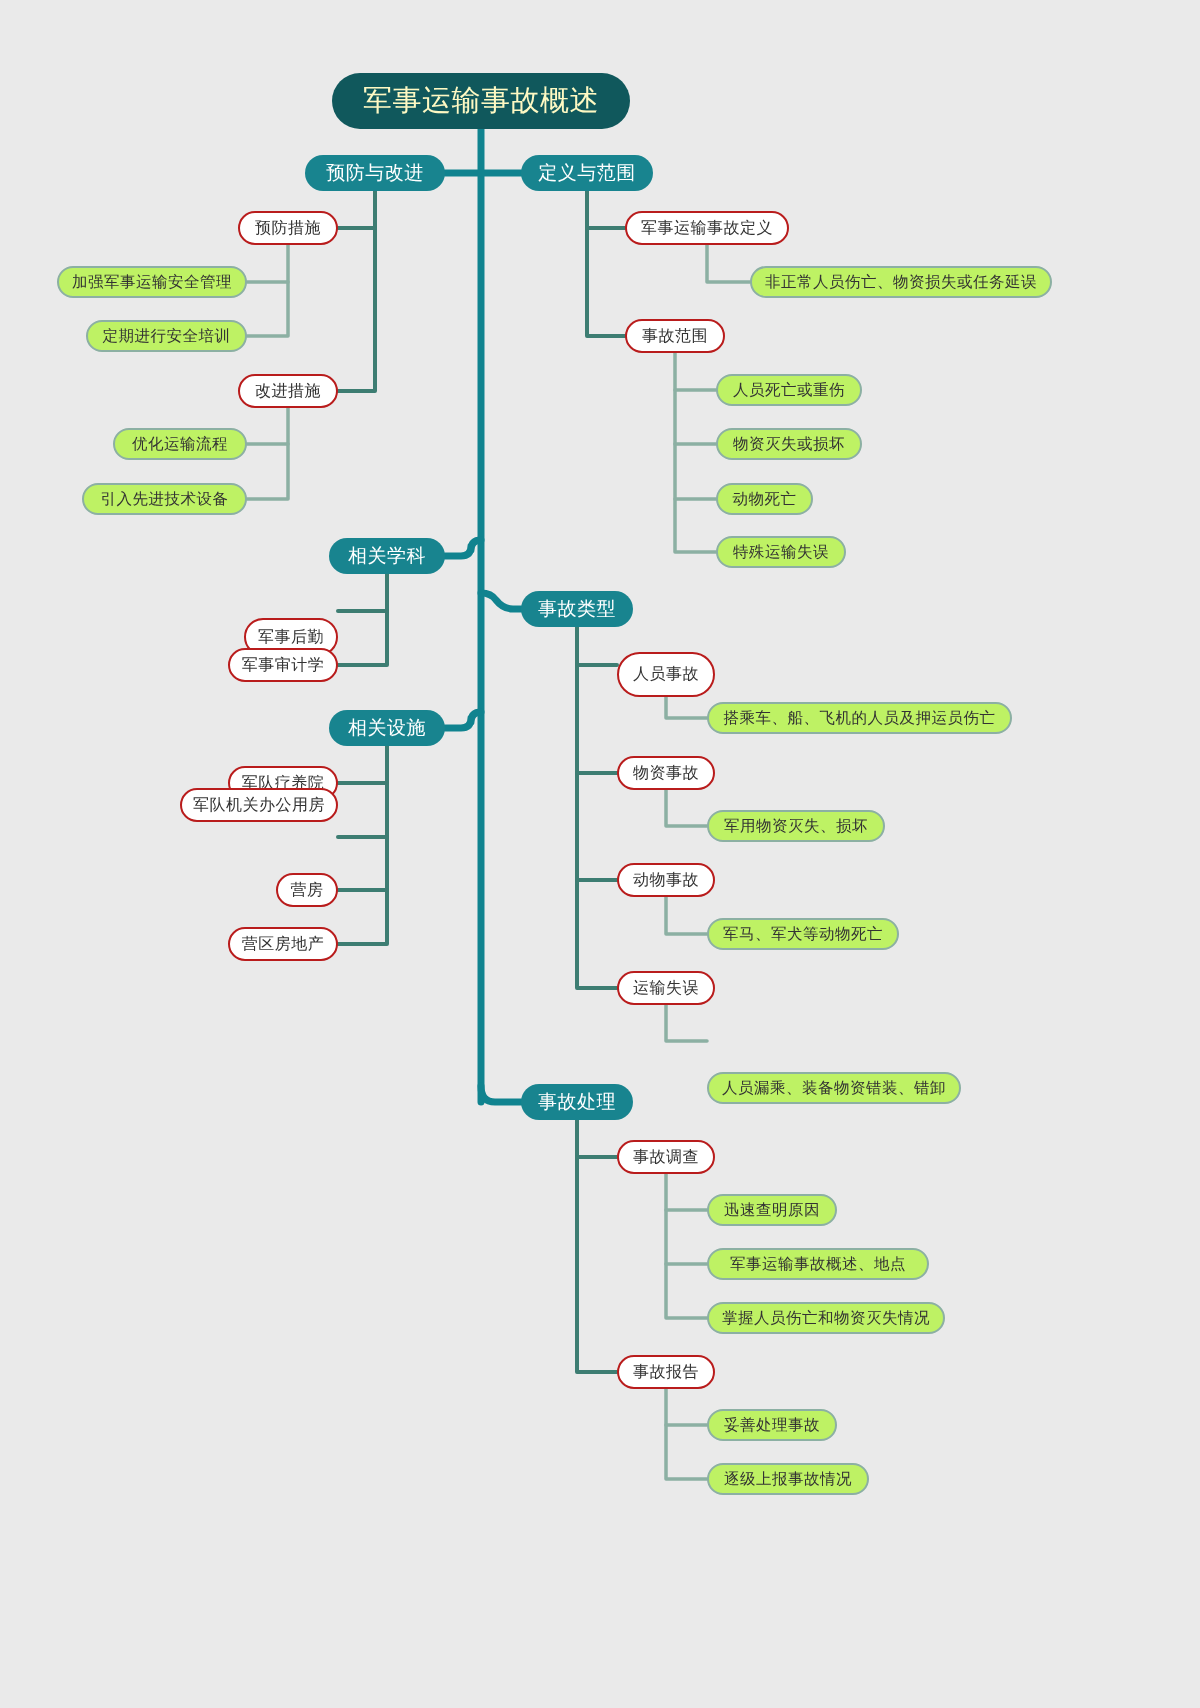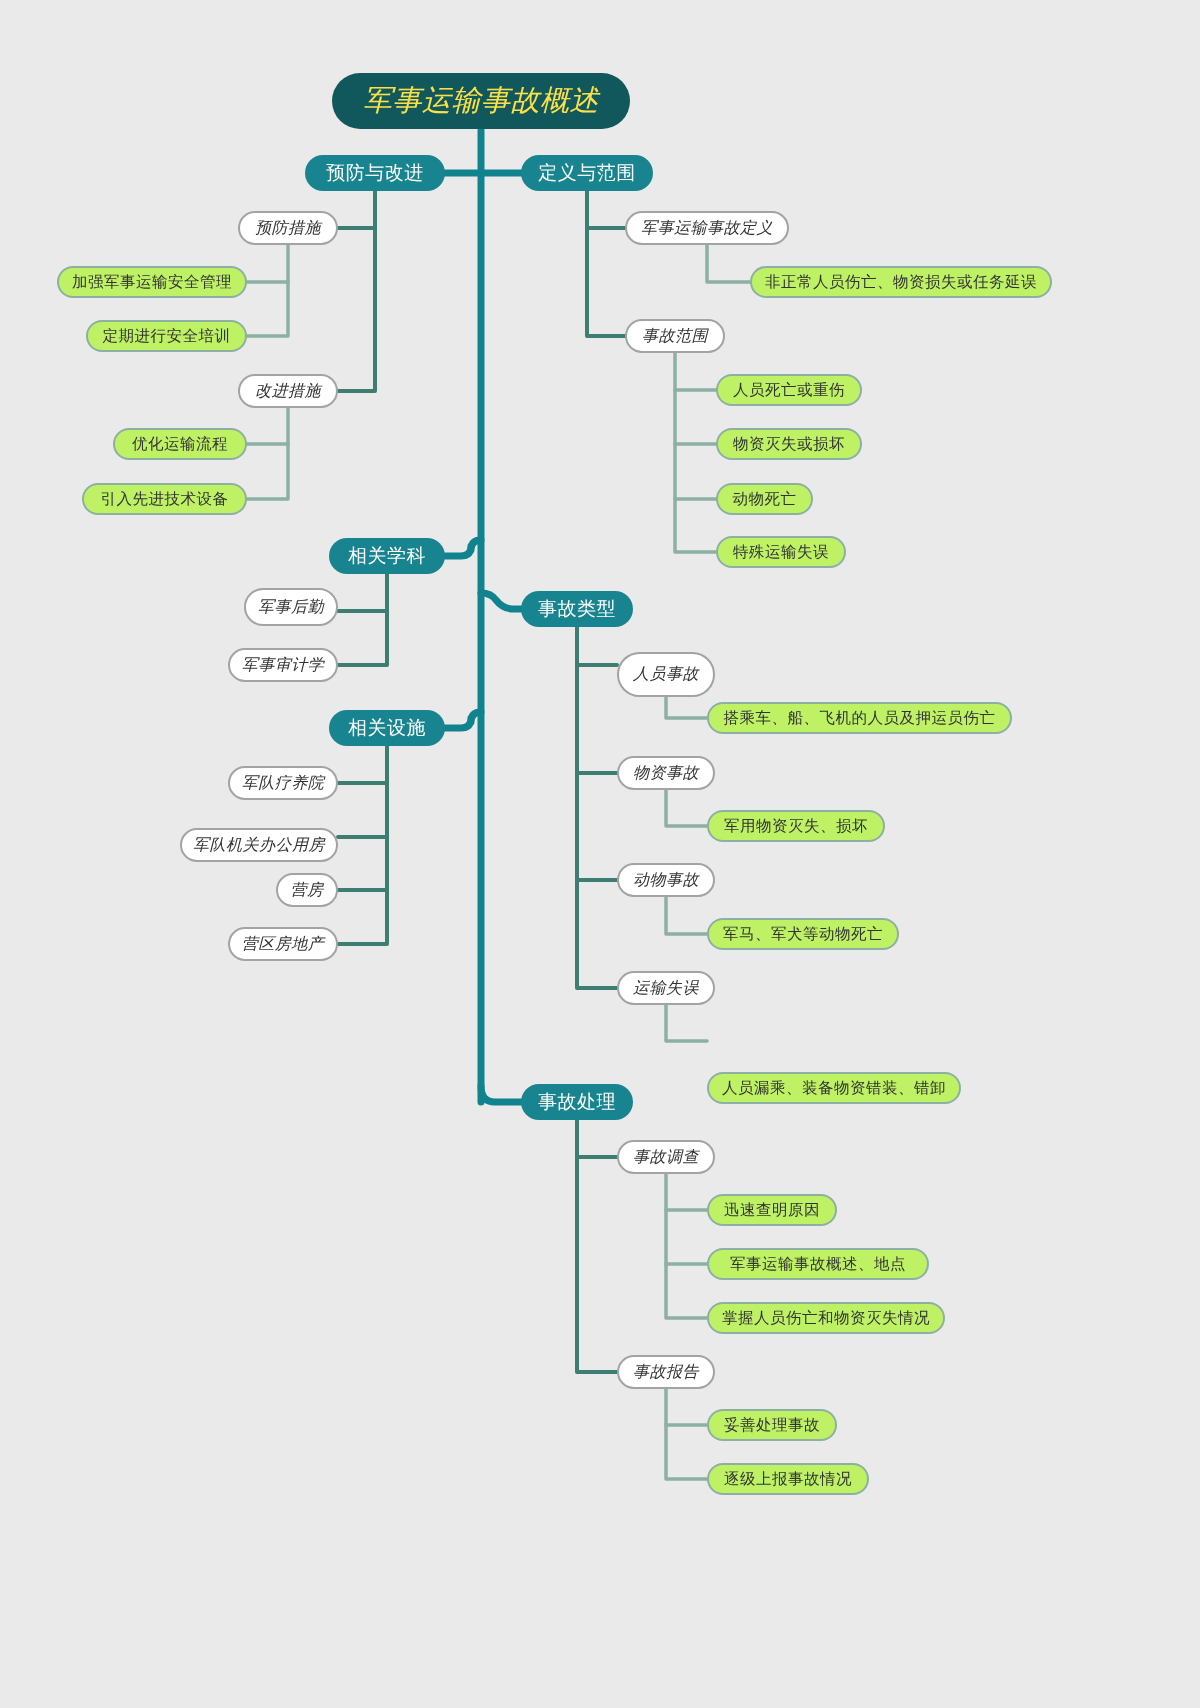--- a/index.html
+++ b/index.html
@@ -28,46 +28,44 @@
     display: flex;
     align-items: center;
     justify-content: center;
     white-space: nowrap;
     border-radius: 999px;
     letter-spacing: 0.5px;
   }
   
   .node.root {
     background: #10585c;
-    color: #fde047;
+    color: #fef9c3;
     font-size: 29px;
     height: 56px;
     padding: 0 28px;
     border: none;
     font-weight: 400;
-    font-style: italic;
   }
   
   .node.lvl1 {
     background: #18848f;
     color: #ffffff;
     font-size: 19px;
     height: 36px;
     padding: 0 18px;
     border: none;
   }
   
   .node.lvl2 {
     background: #ffffff;
     color: #333333;
     font-size: 16px;
     height: 34px;
     padding: 0 16px;
-    border: 2px solid #a3a3a3;
-    font-style: italic;
+    border: 2px solid #b91c1c;
   }
   
   .node.lvl3 {
     background: #bef264;
     color: #333333;
     font-size: 15.5px;
     height: 32px;
     padding: 0 15px;
     border: 2px solid #8cb0a3;
   }
@@ -154,34 +152,34 @@
       <div class="node lvl3" style="left: 82px; top: 483px; width: 165px; height: 32px;">引入先进技术设备</div>
       <div class="node lvl1" style="left: 521px; top: 155px; width: 132px; height: 36px;">定义与范围</div>
       <div class="node lvl2" style="left: 625px; top: 211px; width: 164px; height: 34px;">军事运输事故定义</div>
       <div class="node lvl3" style="left: 750px; top: 266px; width: 302px; height: 32px;">非正常人员伤亡、物资损失或任务延误</div>
       <div class="node lvl2" style="left: 625px; top: 319px; width: 100px; height: 34px;">事故范围</div>
       <div class="node lvl3" style="left: 716px; top: 374px; width: 146px; height: 32px;">人员死亡或重伤</div>
       <div class="node lvl3" style="left: 716px; top: 428px; width: 146px; height: 32px;">物资灭失或损坏</div>
       <div class="node lvl3" style="left: 716px; top: 483px; width: 97px; height: 32px;">动物死亡</div>
       <div class="node lvl3" style="left: 716px; top: 536px; width: 130px; height: 32px;">特殊运输失误</div>
       <div class="node lvl1" style="left: 329px; top: 538px; width: 116px; height: 36px;">相关学科</div>
-      <div class="node lvl2" style="left: 244px; top: 588px; width: 94px; height: 38px;">军事后勤</div>
+      <div class="node lvl2" style="left: 244px; top: 618px; width: 94px; height: 38px;">军事后勤</div>
       <div class="node lvl2" style="left: 228px; top: 648px; width: 110px; height: 34px;">军事审计学</div>
       <div class="node lvl1" style="left: 521px; top: 591px; width: 112px; height: 36px;">事故类型</div>
       <div class="node lvl2" style="left: 617px; top: 652px; width: 98px; height: 45px;">人员事故</div>
       <div class="node lvl3" style="left: 707px; top: 702px; width: 305px; height: 32px;">搭乘车、船、飞机的人员及押运员伤亡</div>
       <div class="node lvl2" style="left: 617px; top: 756px; width: 98px; height: 34px;">物资事故</div>
       <div class="node lvl3" style="left: 707px; top: 810px; width: 178px; height: 32px; text-align: right;">军用物资灭失、损坏</div>
       <div class="node lvl2" style="left: 617px; top: 863px; width: 98px; height: 34px;">动物事故</div>
       <div class="node lvl3" style="left: 707px; top: 918px; width: 192px; height: 32px;">军马、军犬等动物死亡</div>
       <div class="node lvl2" style="left: 617px; top: 971px; width: 98px; height: 34px;">运输失误</div>
       <div class="node lvl3" style="left: 707px; top: 1025px; width: 254px; height: 32px; margin-top: 47px;">人员漏乘、装备物资错装、错卸</div>
       <div class="node lvl1" style="left: 329px; top: 710px; width: 116px; height: 36px;">相关设施</div>
       <div class="node lvl2" style="left: 228px; top: 766px; width: 110px; height: 34px;">军队疗养院</div>
-      <div class="node lvl2" style="left: 180px; top: 828px; width: 158px; height: 34px;">军队机关办公用房</div>
+      <div class="node lvl2" style="left: 180px; top: 788px; width: 158px; height: 34px;">军队机关办公用房</div>
       <div class="node lvl2" style="left: 276px; top: 873px; width: 62px; height: 34px;">营房</div>
       <div class="node lvl2" style="left: 228px; top: 927px; width: 110px; height: 34px;">营区房地产</div>
       <div class="node lvl1" style="left: 521px; top: 1084px; width: 112px; height: 36px;">事故处理</div>
       <div class="node lvl2" style="left: 617px; top: 1140px; width: 98px; height: 34px;">事故调查</div>
       <div class="node lvl3" style="left: 707px; top: 1194px; width: 130px; height: 32px;">迅速查明原因</div>
       <div class="node lvl3" style="left: 707px; top: 1248px; width: 222px; height: 32px;">军事运输事故概述、地点</div>
       <div class="node lvl3" style="left: 707px; top: 1302px; width: 238px; height: 32px;">掌握人员伤亡和物资灭失情况</div>
       <div class="node lvl2" style="left: 617px; top: 1355px; width: 98px; height: 34px;">事故报告</div>
       <div class="node lvl3" style="left: 707px; top: 1409px; width: 130px; height: 32px; text-align: center;">妥善处理事故</div>
       <div class="node lvl3" style="left: 707px; top: 1463px; width: 162px; height: 32px;">逐级上报事故情况</div>

